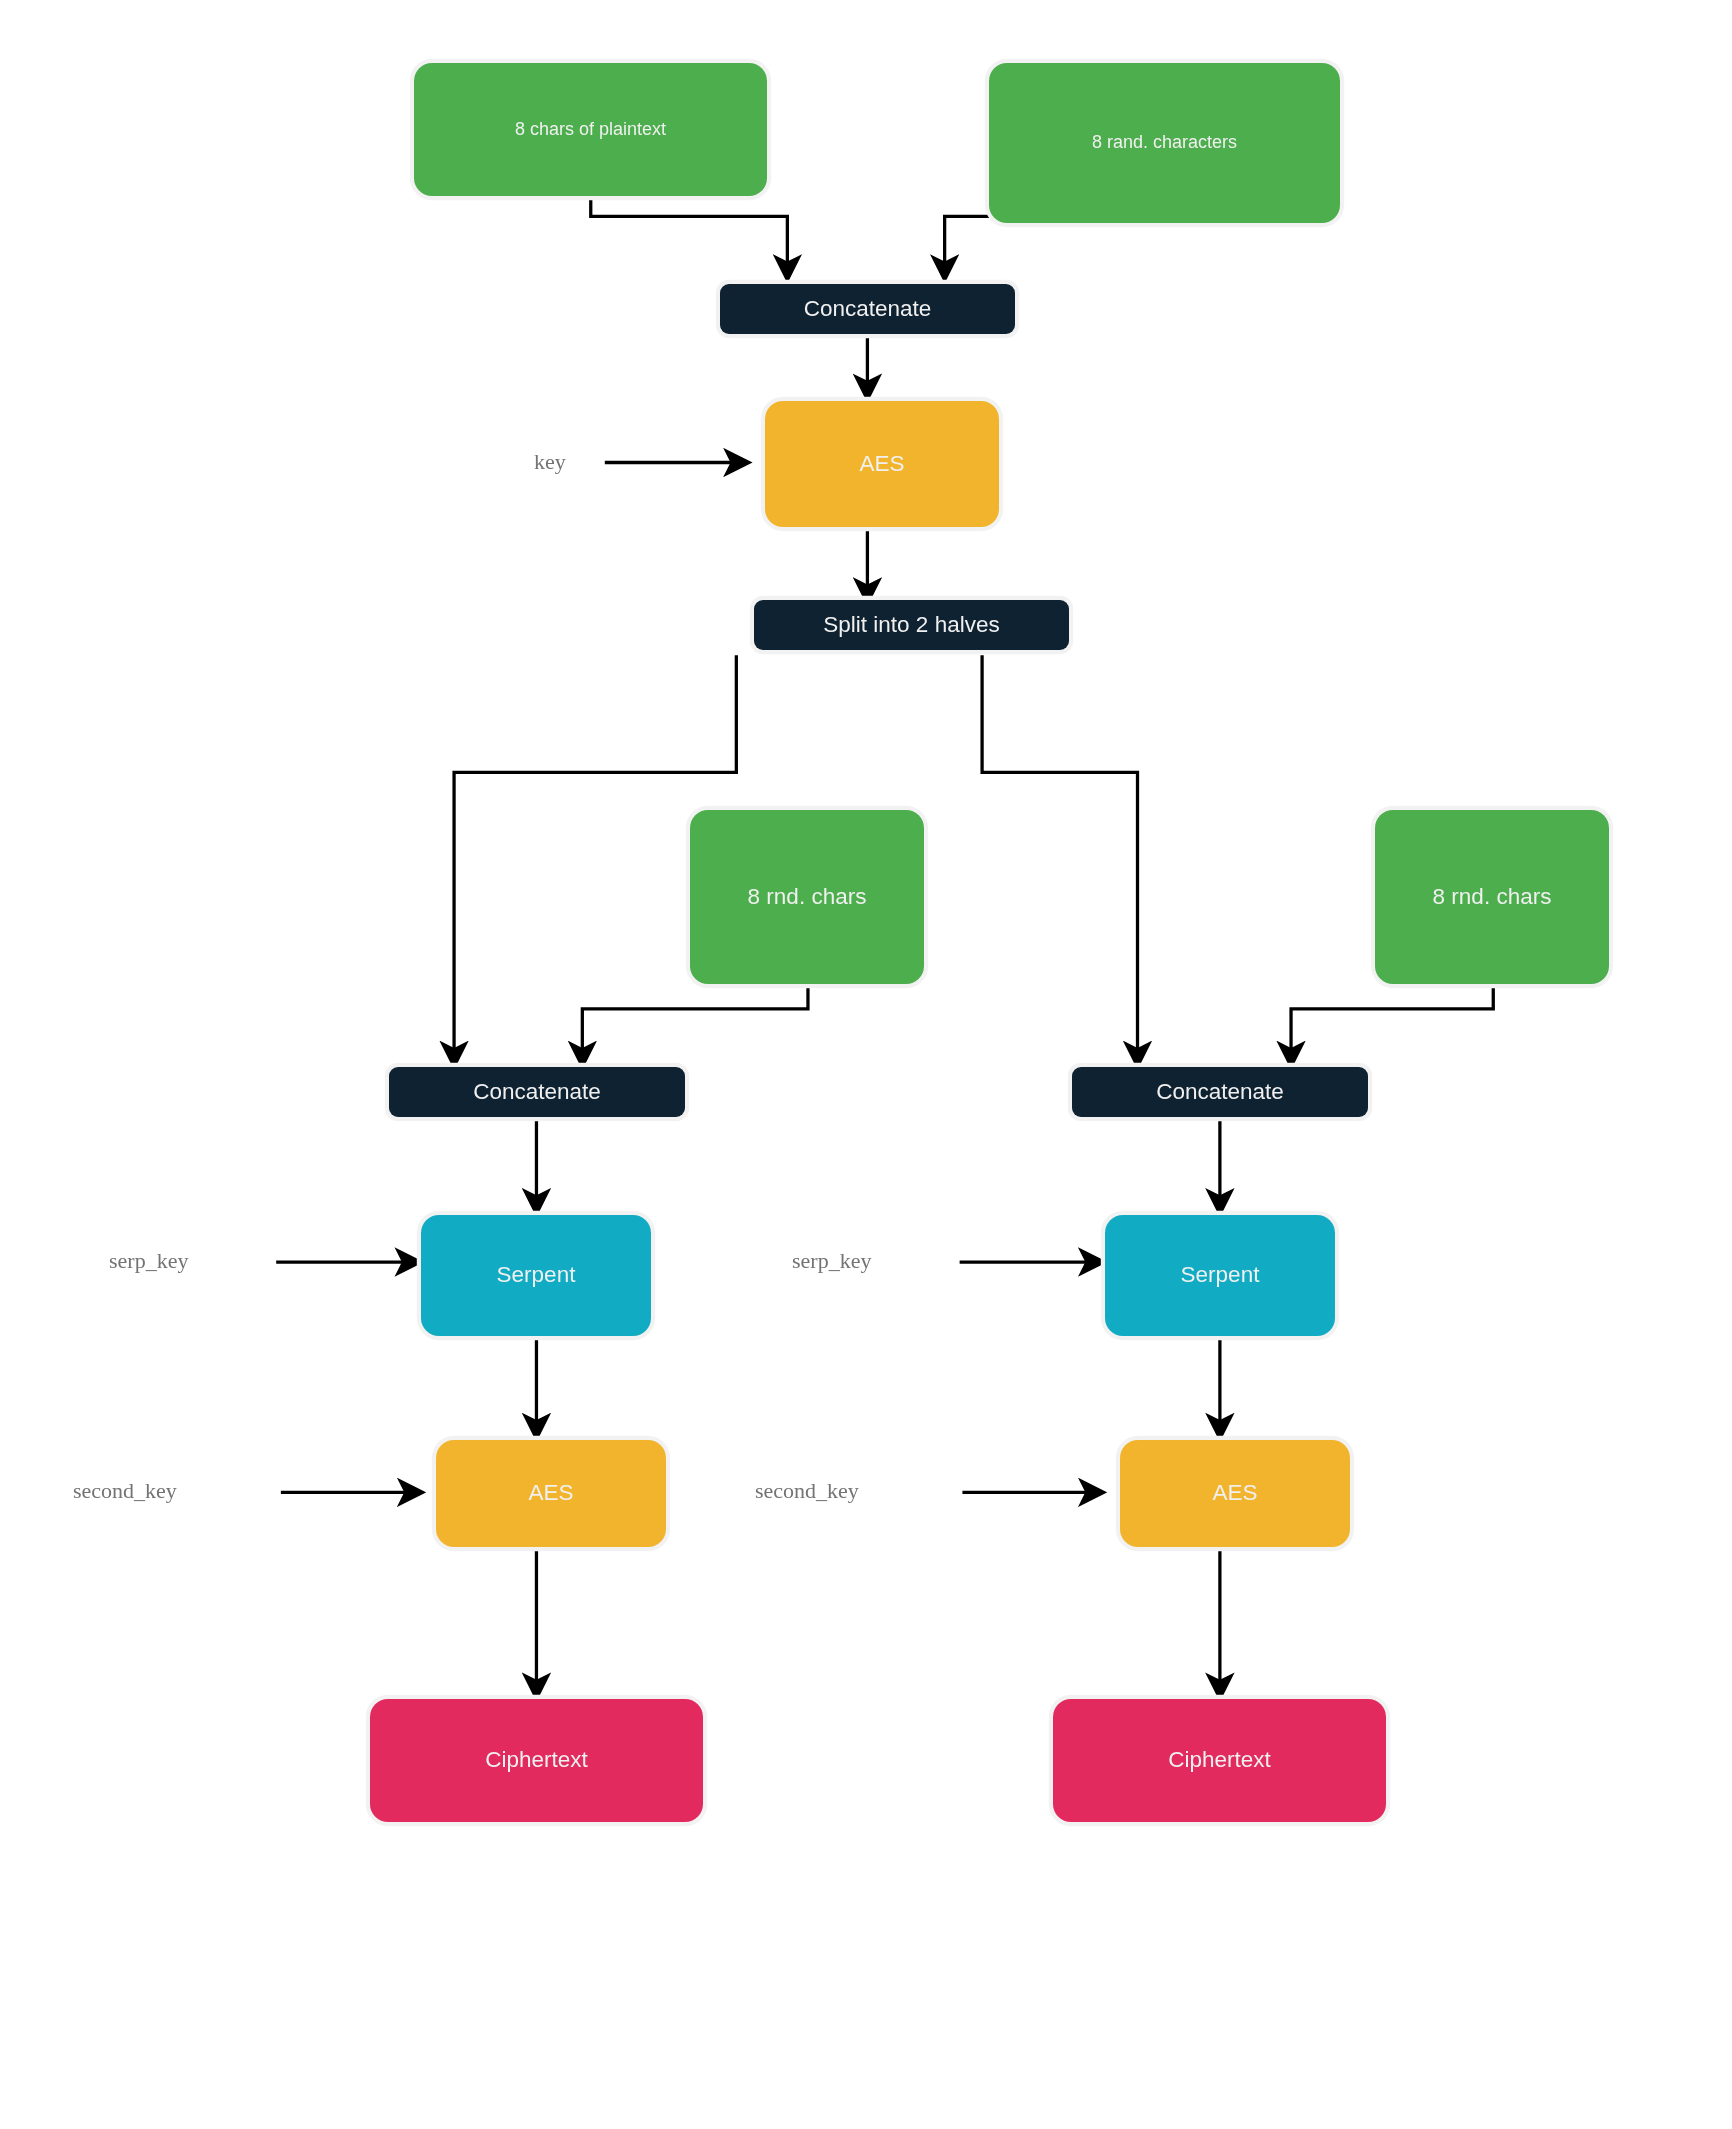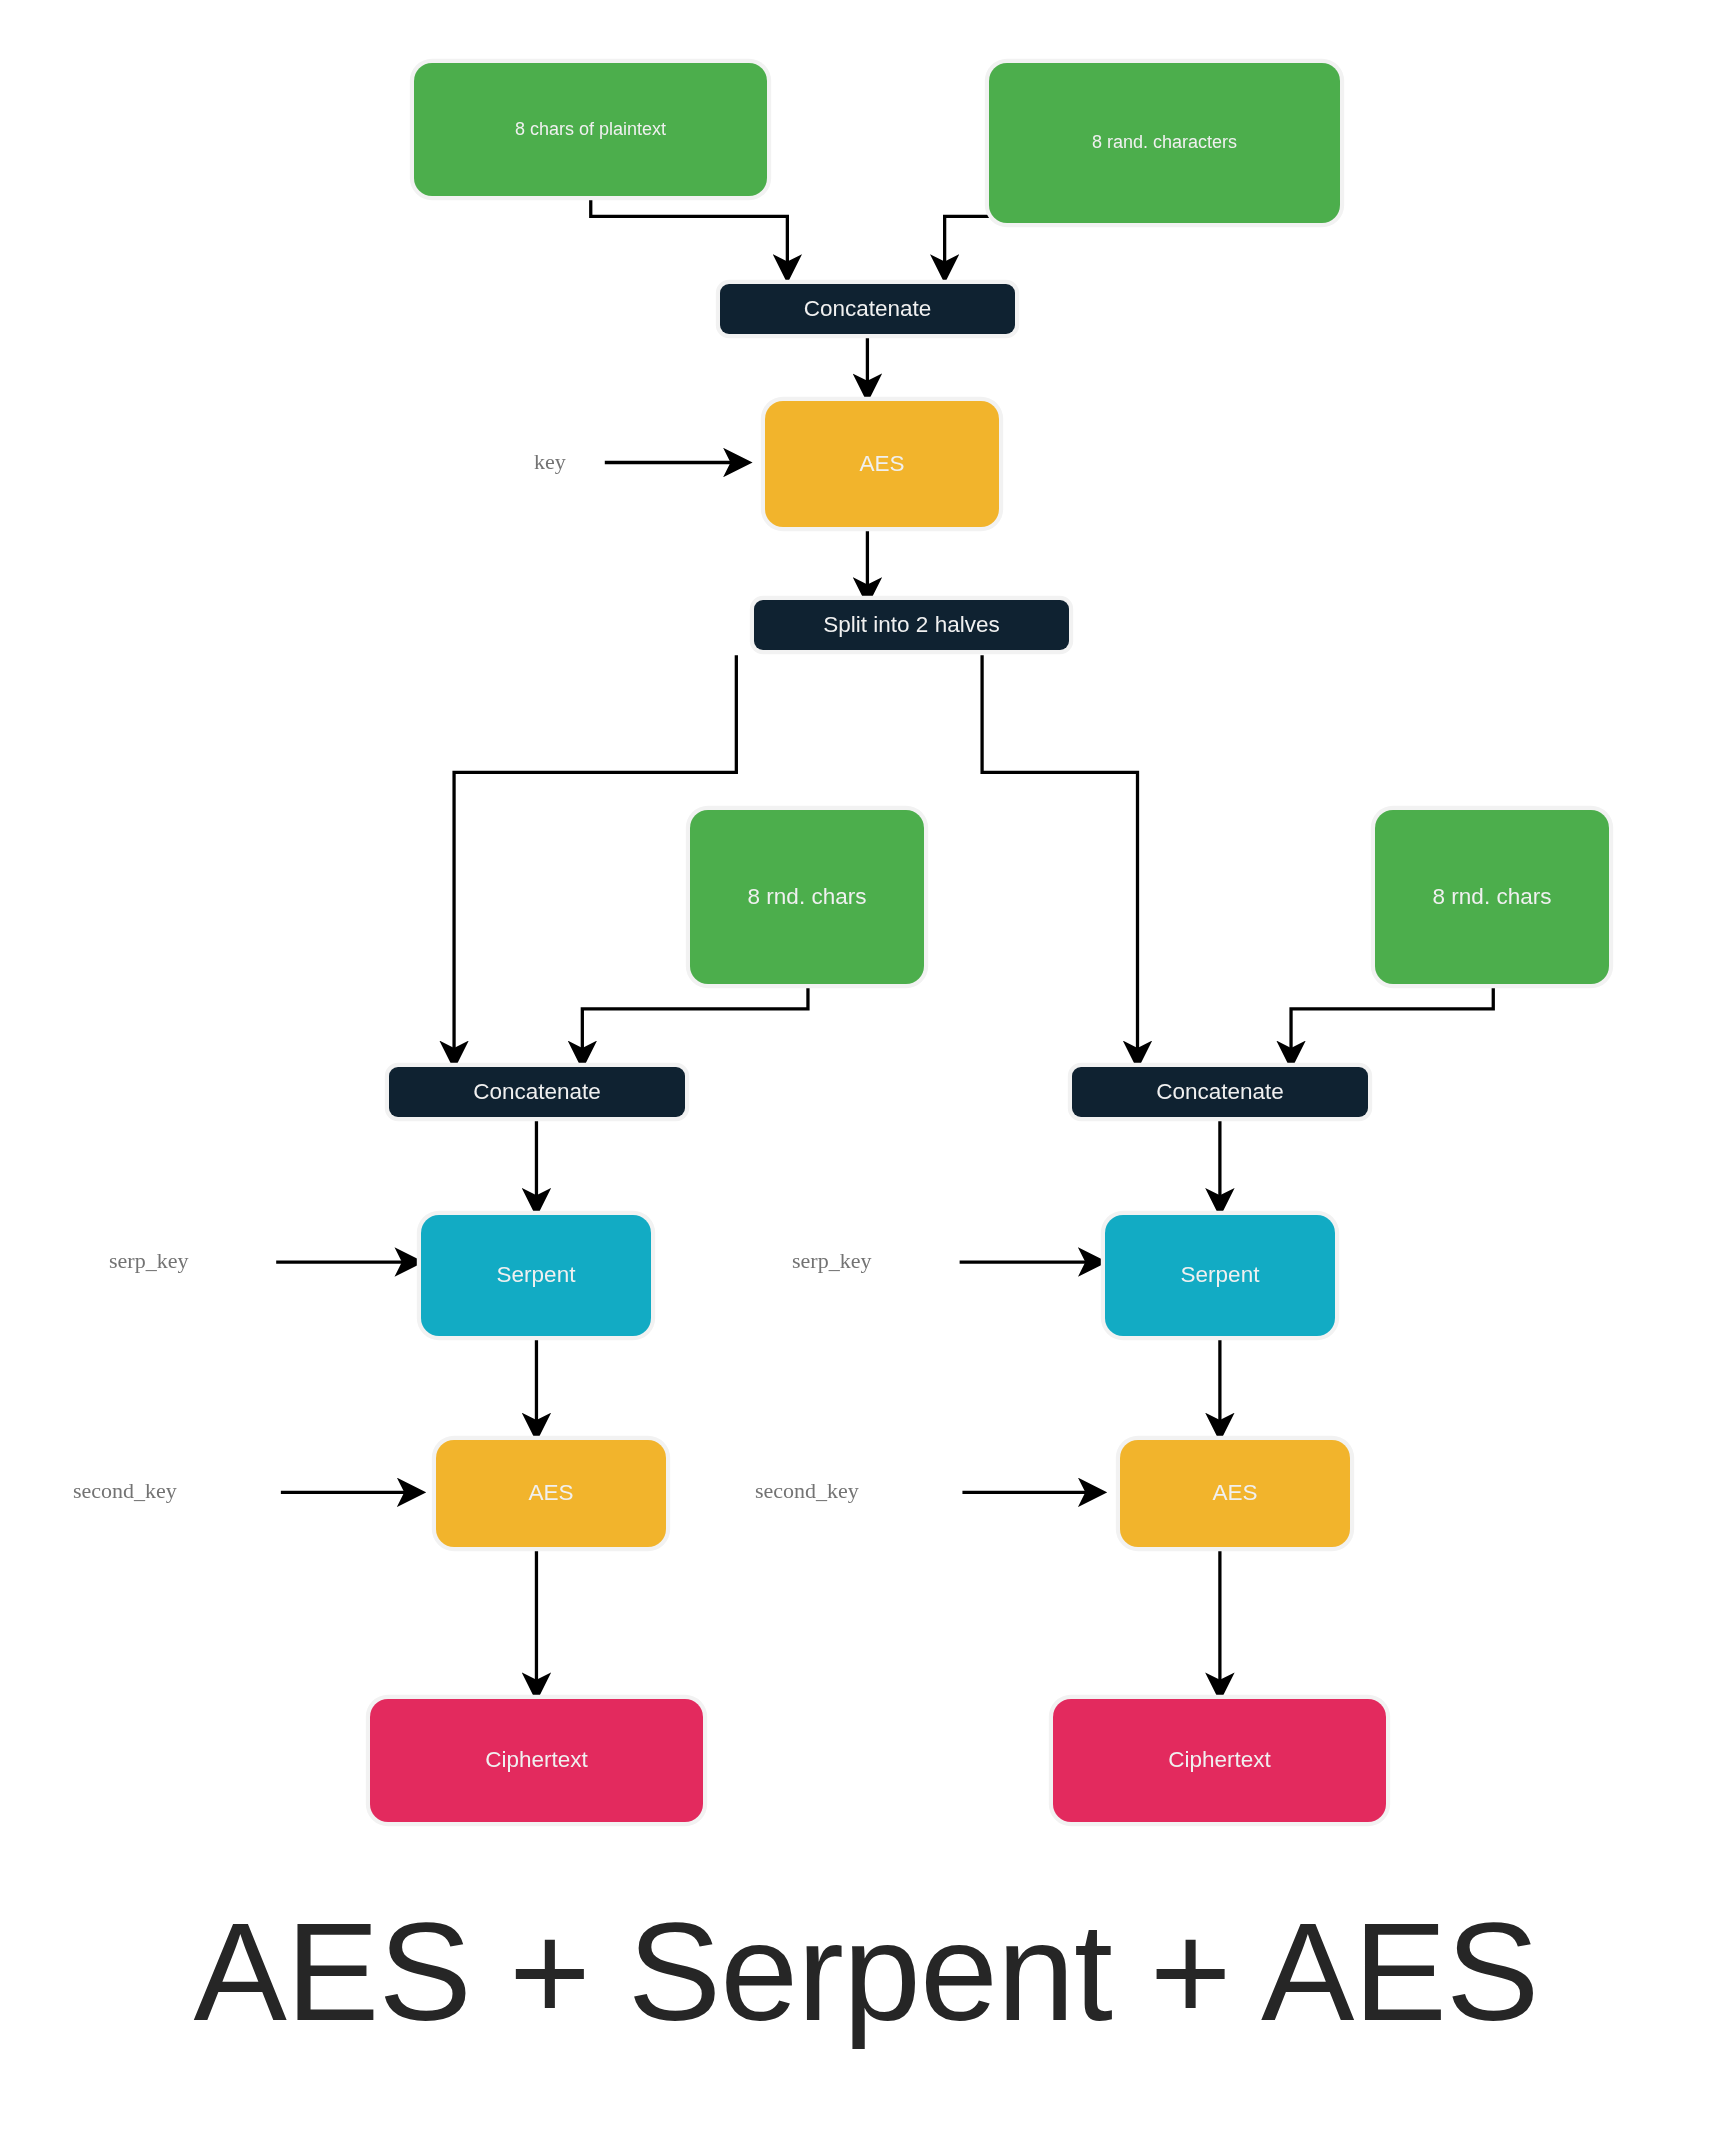--- a/index.html
+++ b/index.html
@@ -145,16 +145,15 @@
   </div>
 
   <div class="node rounded pink f-md" style="left:370px;top:1699px;width:333px;height:123px;">
     <span>Ciphertext</span>
   </div>
 
   <div class="node rounded pink f-md" style="left:1053px;top:1699px;width:333px;height:123px;">
     <span>Ciphertext</span>
   </div>
 
-  <div class="title" style="top:1891px;">AES + Serpent + AES</div>
 
 </div>
 
 
 </body></html>

